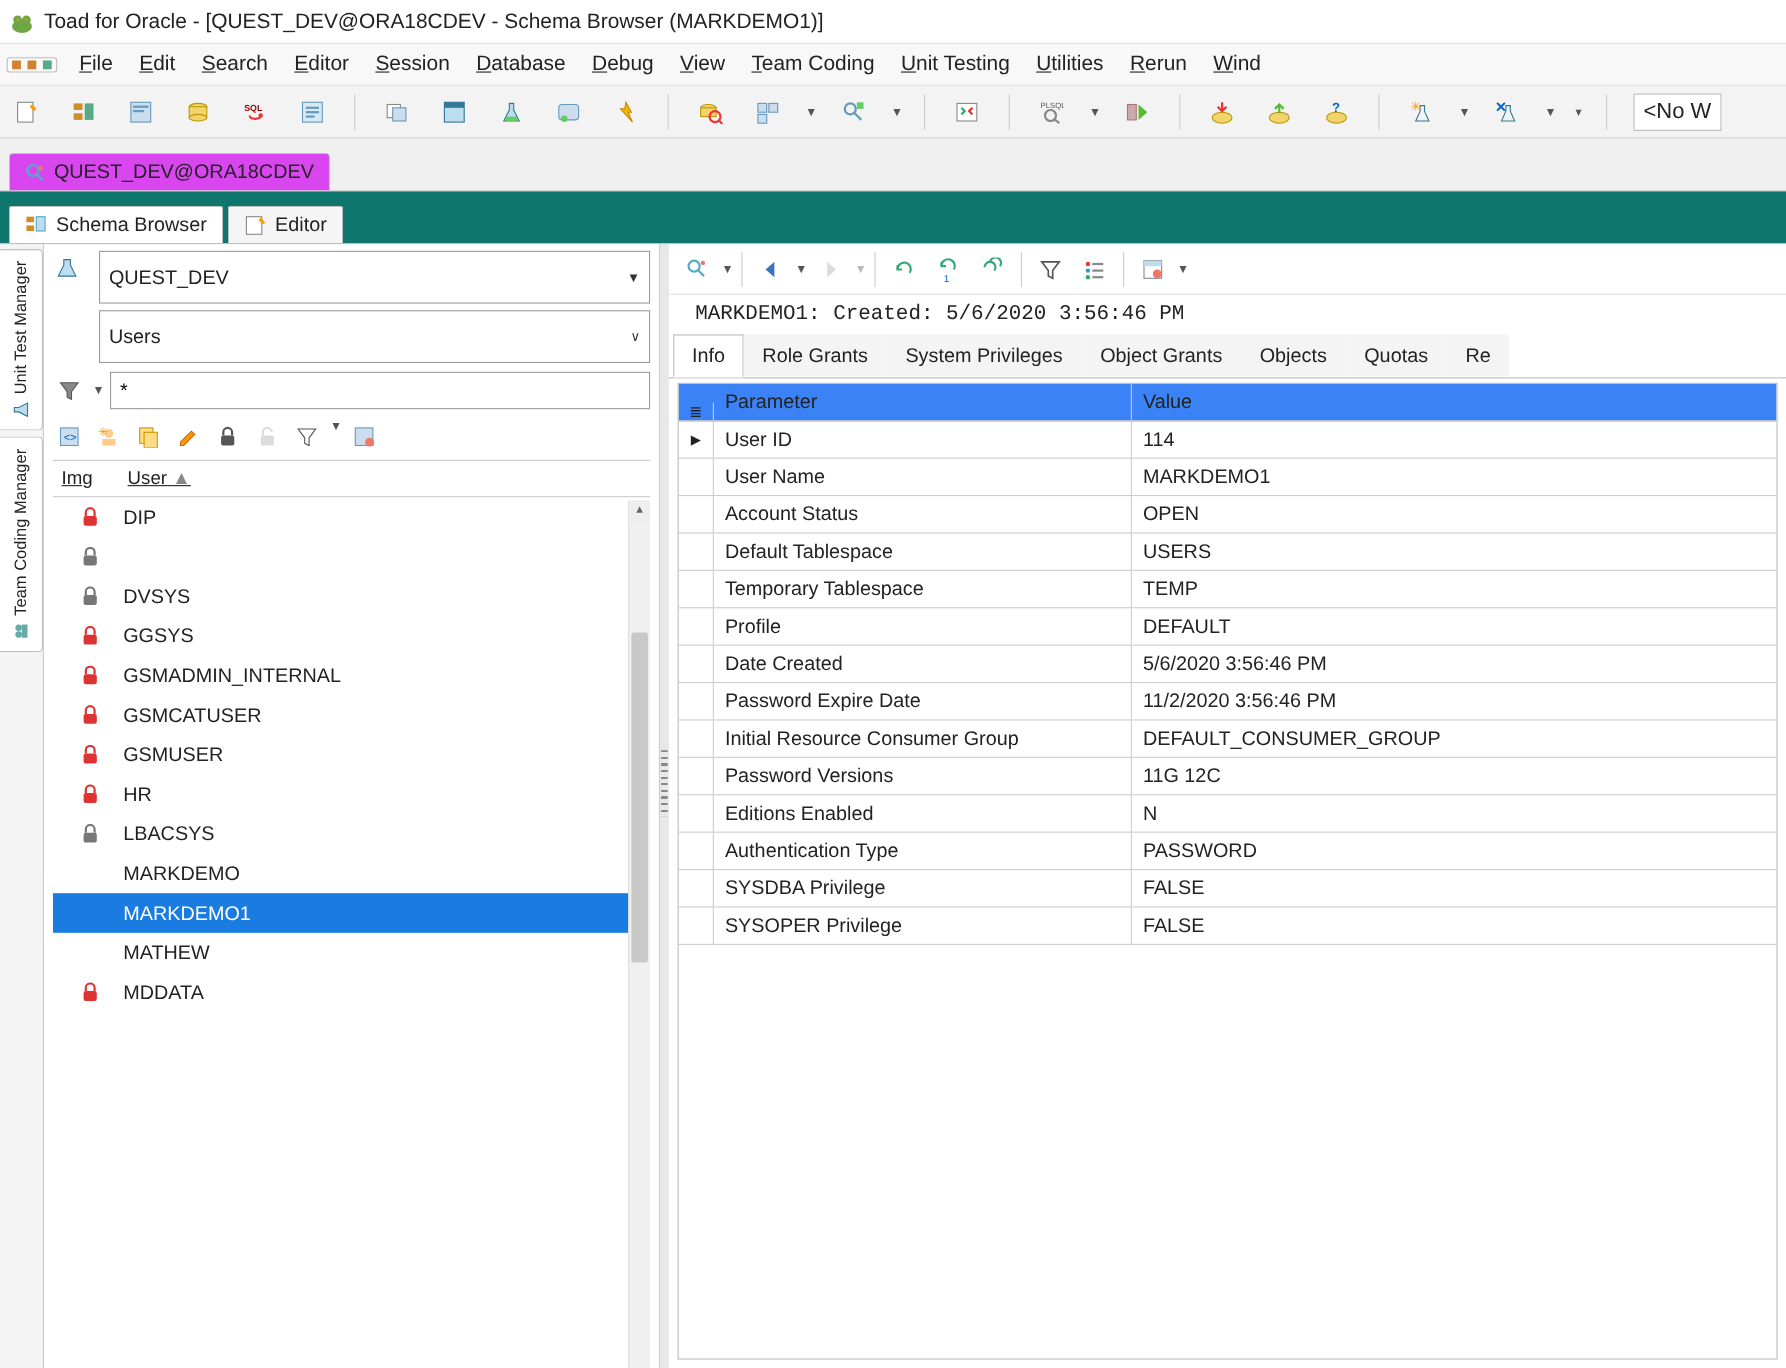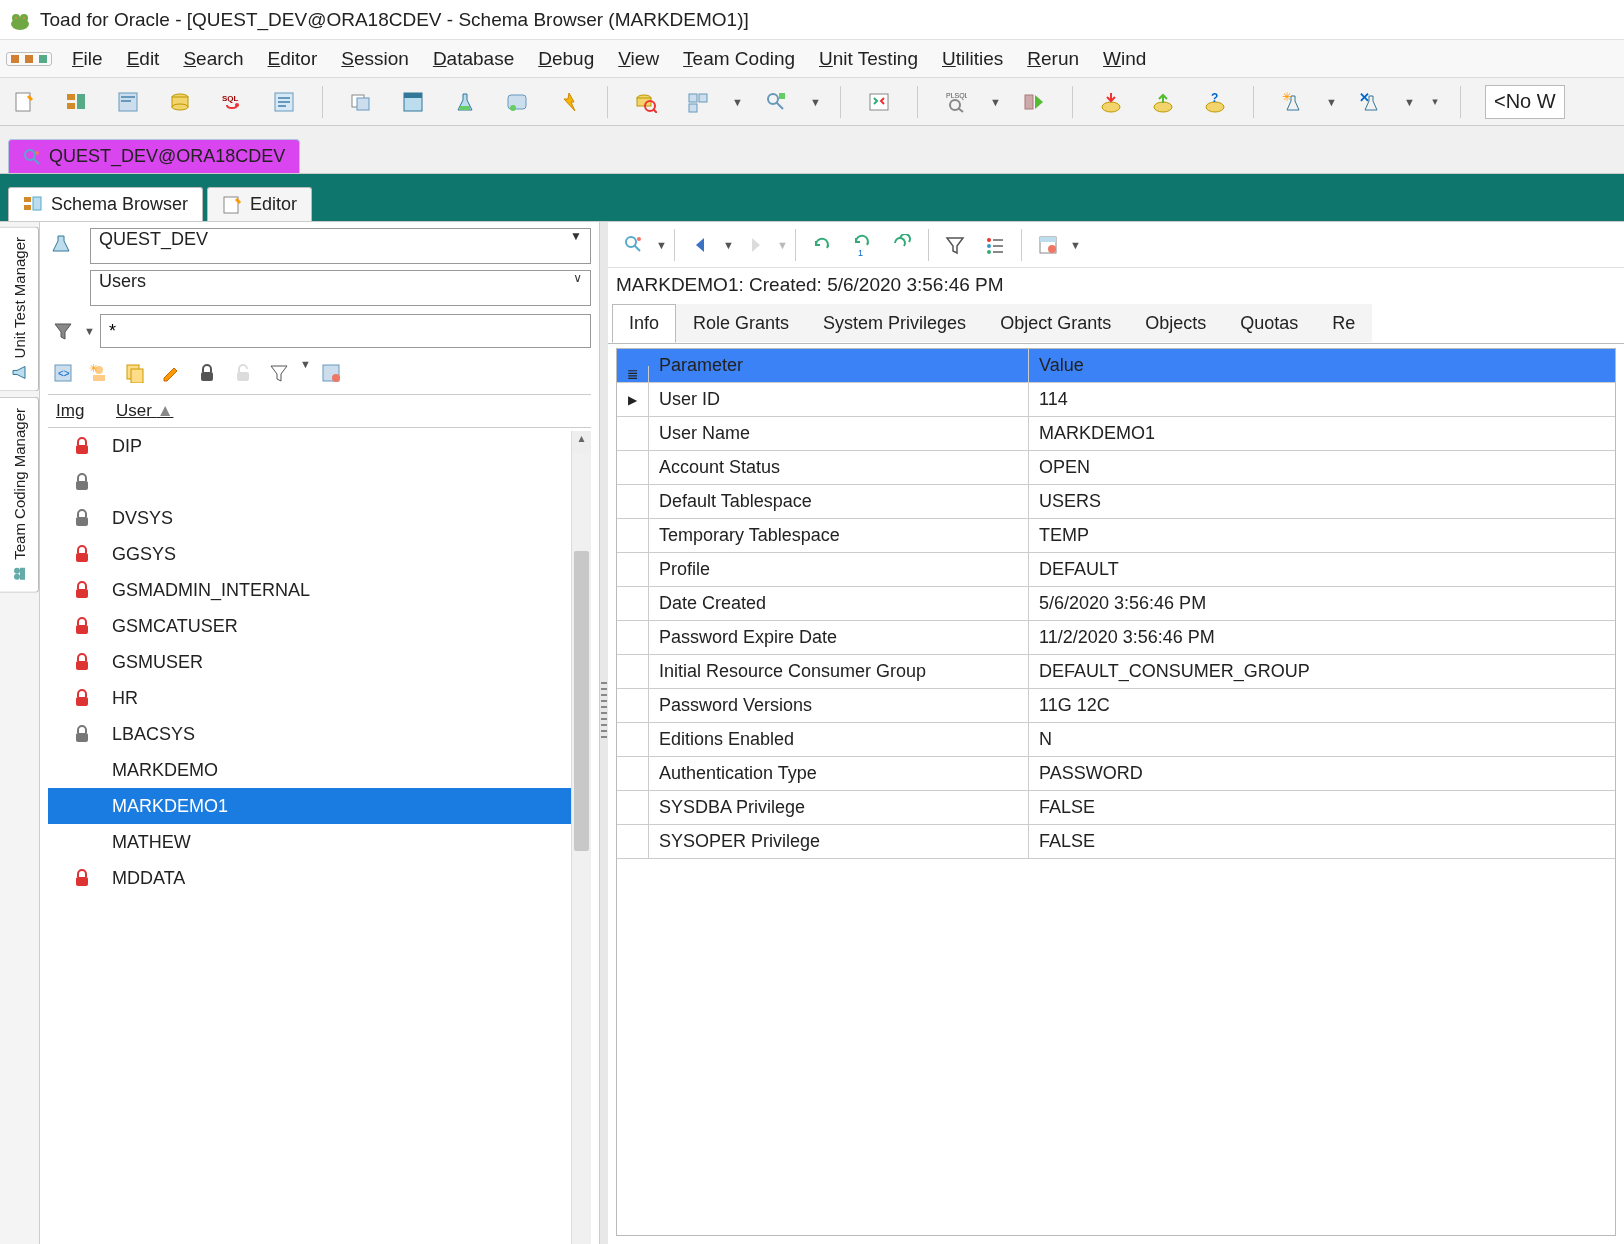--- a/index.html
+++ b/index.html
@@ -155,25 +155,25 @@
   
   .left-panel {
     width: 560px;
     background: #fff;
     border-right: 1px solid #ccc;
     display: flex;
     flex-direction: column;
   }
   .schema-dd, .obj-dd {
     margin: 6px 8px 4px 8px;
-    height: 36px;
+    height: 48px;
     border: 1px solid #999;
     background: #fff;
     display: flex;
-    align-items: flex-start;
+    align-items: center;
     padding: 0 8px;
     justify-content: space-between;
     font-size: 18px;
   }
   .dd-arrow { font-size: 12px; color:#333; }
   .filter-row {
     display: flex;
     align-items: center;
     gap: 6px;
     padding: 4px 8px;
@@ -232,22 +232,23 @@
   }
   .detail-toolbar {
     height: 46px;
     display: flex;
     align-items: center;
     gap: 4px;
     padding: 0 8px;
     border-bottom: 1px solid #e0e0e0;
   }
   .detail-status {
-    padding: 6px 8px;
+    padding: 6px 24px;
     font-size: 19px;
+    font-family: Liberation Mono, monospace;
   }
   .detail-tabs {
     display: flex;
     border-bottom: 1px solid #bbb;
     padding-left: 4px;
     height: 42px;
     align-items: center;
   }
   .dtab {
     padding: 8px 16px;

